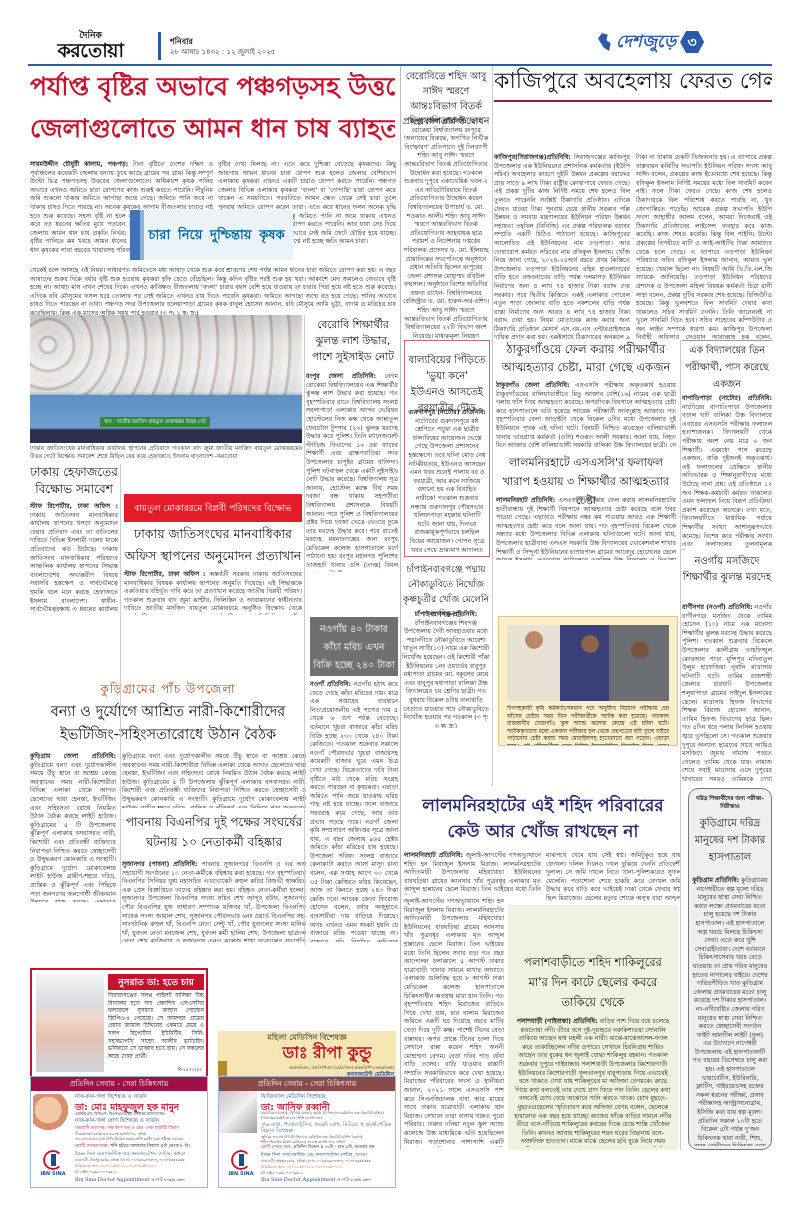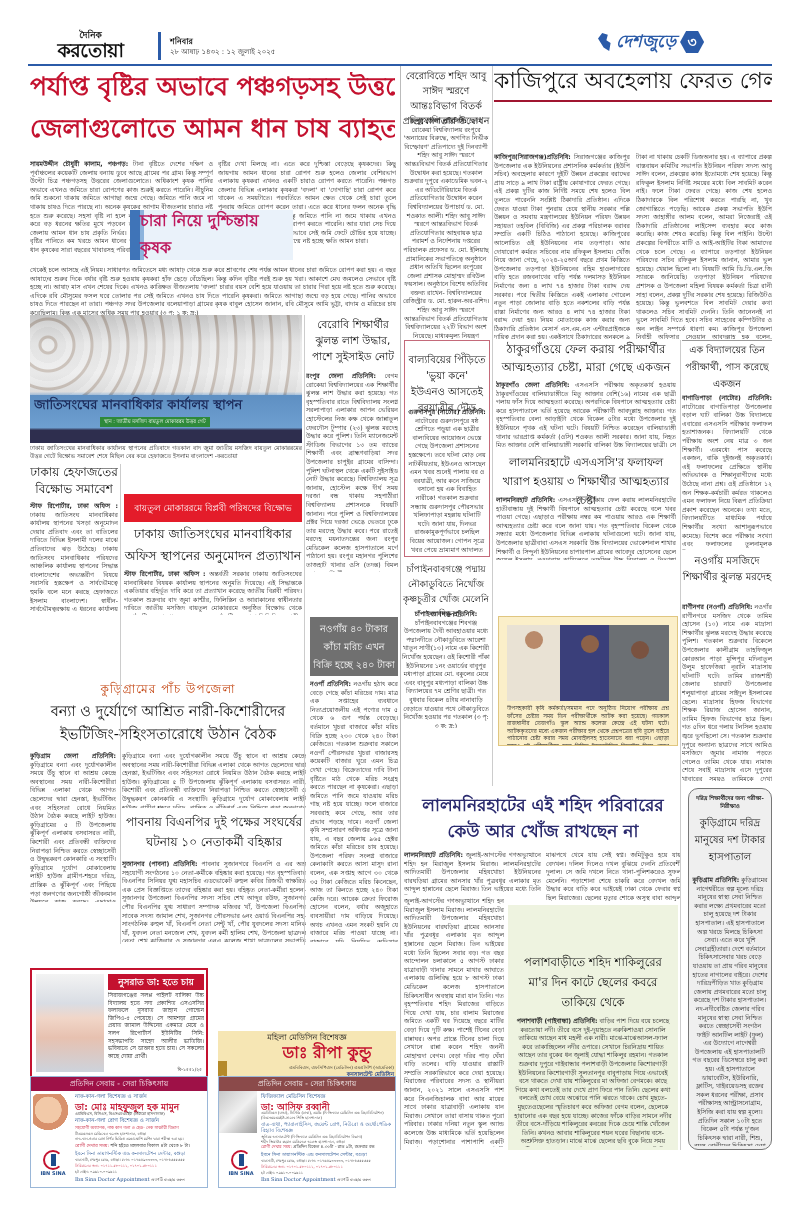--- a/index.html
+++ b/index.html
@@ -39,31 +39,30 @@
 <div class="abs hl red" style="left:30px;top:114px;width:365px;font-size:25px;font-weight:bold;line-height:30px;white-space:nowrap;overflow:hidden;">জেলাগুলোতে আমন ধান চাষ ব্যাহত</div>
 
 <div class="abs body-txt" style="left:30px;top:160px;width:183px;height:157px;">
   <b>সায়মউদ্দীন চৌধুরী কালাম, পঞ্চগড়:</b>
   <span>টানা বৃষ্টিতে দেশের দক্ষিণ ও পূর্বাঞ্চলের কয়েকটি জেলায় বন্যায় ডুবে আছে গ্রামের পর গ্রাম। কিন্তু সম্পূর্ণ উল্টো চিত্র পঞ্চগড়সহ উত্তরের জেলাগুলোতে। অধিকাংশ কৃষক পানির অভাবে এখনও জমিতে চারা রোপণের কাজ শুরুই করতে পারেনি। নীচুনিম জমি শুকনো থাকায় জমিতে আগাছা জন্মে গেছে। জমিতে পানি জমে না থাকায় চাষও দিতে পারছে না। অনেক কৃষকের আগাম বীজতলার চারাও নষ্ট হতে শুরু করেছে। সহসা বৃষ্টি না হলে কৃষকের দুশ্চিন্তা বেড়ে যাবে। এতে করে বড় ধরনের ক্ষতির মুখে পড়বেন তারা। পঞ্চগড়সহ উত্তরের অনেক জেলায় আমন ধান চাষ প্রকৃতি নির্ভর। কোন ধরনের সেচ না দিয়ে বর্ষার বৃষ্টির পানিতে কম খরচে আমন ধানের আবাদ করেন কৃষকরা। এই আমন ধান কৃষকের সারা বছরের খাবারসহ পরিবারের খরচের যোগান দেয়।</span>
 </div>
 <div class="abs body-txt" style="left:218px;top:160px;width:178px;height:157px;">
   <span>বৃষ্টির দেখা মিলছে না। এতে করে দুশ্চিন্তা বেড়েছে কৃষকদের। কিছু জায়গায় আমন ধানের চারা রোপণ শুরু হলেও জেলার বেশিরভাগ এলাকায় কৃষকরা এখনও একটি চারাও রোপণ করতে পারেনি। পঞ্চগড় জেলার বিভিন্ন এলাকার কৃষকরা 'বদলা' বা 'দোগাছি' চারা রোপণ করে থাকেন এ সময়টাতে। পরবর্তিতে আমন ক্ষেত থেকে সেই চারা তুলে পুনরায় জমিতে রোপণ করেন তারা। এতে করে ধানের ফলন অনেক বৃদ্ধি পায়। কোন চিটা হয় না। কিন্তু জমিতে পানি না জমে থাকায় এখনও অধিকাংশ কৃষক 'বদলা' চারা রোপণ করতে পারেনি। আর যারা সেচ দিয়ে চারা রোপণ করেছেন, বৃষ্টির অভাবে সেই জমি ফেটে চৌচির হয়ে যাচ্ছে। মাটি শুকনো থাকায় আগাছা জন্মে নষ্ট হচ্ছে ক্ষতি আমন চারা।</span>
 </div>
 <div class="abs" style="left:130px;top:210px;width:163px;height:50px;background:#eaf2fa;border-left:10px solid #3f74b8;display:flex;align-items:center;justify-content:center;box-shadow:inset 4px 0 0 #8cb3dc;">
-  <span style="font-size:16px;color:#be185d;font-weight:bold;">চারা নিয়ে দুশ্চিন্তায় কৃষক</span>
+  <span style="font-size:13px;color:#0369a1;font-weight:bold;font-family:Liberation Mono, monospace;">চারা নিয়ে দুশ্চিন্তায় কৃষক</span>
 </div>
 <div class="abs body-txt" style="left:30px;top:266px;width:366px;height:51px;">
   <span>থেকেই চলে আসছে এই নিয়ম। সাধারণত জমিতেসে মধ্য আষাঢ় থেকে শুরু করে শ্রাবণের শেষ পর্যন্ত আমন ধানের চারা জমিতে রোপণ করা হয়। এ বছর আষাঢ়ের শুরুর দিকে বর্ষার বৃষ্টি শুরু হওয়ায় কৃষকরা হাঁফ ছেড়ে বেঁচেছিল। কিন্তু কদিন বৃষ্টির পরই শুরু হয় খরা। আকাশে মেঘ জমলেও সেভাবে বৃষ্টি হচ্ছে না। আষাঢ় মাস এখন শেষের দিকে। এখনও কাঙ্ক্ষিত</span>
   <span>বীজতলায় 'বদলা' চারার বয়স বেশি হয়ে যাওয়ায় তা চারার গিরা হয়ে নষ্ট হতে শুরু করেছে। এদিকে রবি মৌসুমের ফসল ঘরে তোলার পর সেই জমিতে এখনও চাষ দিতে পারেনি কৃষকরা। জমিতে আগাছা জন্মে বড় হয়ে গেছে। পানির অভাবে চাষও দিতে পারছেন না তারা। পঞ্চগড় সদর উপজেলার বলেয়াপাড়া গ্রামের কৃষক বাবুল হোসেন জানান, রবি মৌসুমে আমি ভুট্টা, বাদাম ও মরিচের চাষ করেছিলাম। কিন্তু এক মাসের অধিক সময় পার হওয়ার</span>
   <span class="endref">(৩ পৃ: ১ ক: দ্র:)</span>
 </div>
 
 <div class="abs" style="left:30px;top:315px;width:272px;height:128px;background:linear-gradient(180deg,#9a9a9a 0%,#ddd 22%,#e9e9e9 45%,#cfcfcf 60%,#5e8fc2 62%,#6e9fd0 88%,#2e2e4e 90%,#2e2e4e 100%);overflow:hidden;">
   <div class="abs" style="left:0;top:0;width:272px;height:80px;background:repeating-radial-gradient(circle at 18px 30px,#f4f4f4 0 6px,#b7a79a 7px 9px,#e8e8e8 10px 18px);opacity:.55;"></div>
-  <div class="abs" style="left:4px;top:80px;width:268px;font-size:13px;font-weight:bold;color:#1c2c5c;white-space:nowrap;overflow:hidden;">জাতিসংঘের মানবাধিকার কার্যালয় স্থাপন</div>
   <div class="abs" style="left:70px;top:102px;background:#2e8a3a;color:#fff;font-size:5px;padding:1px 4px;white-space:nowrap;">স্থান : জাতীয় মসজিদ বায়তুল মোকাররম উত্তর গেট</div>
 </div>
 <div class="abs body-txt" style="left:30px;top:444px;width:272px;height:17px;font-size:5.8px;line-height:8px;">ঢাকায় জাতিসংঘের মানবাধিকার কার্যালয় স্থাপনের প্রতিবাদে গতকাল বাদ জুমা জাতীয় মসজিদ বায়তুল মোকাররমের উত্তর গেটে বিক্ষোভ সমাবেশ শেষে মিছিল বের করে হেফাজতে ইসলাম বাংলাদেশ -করতোয়া</div>
 
 <div class="abs hl" style="left:306px;top:316px;width:94px;font-size:10.5px;line-height:16px;">বেরোবি শিক্ষার্থীর ঝুলন্ত লাশ উদ্ধার, পাশে সুইসাইড নোট</div>
 <div class="abs body-txt" style="left:306px;top:372px;width:92px;height:200px;">
   <b>রংপুর জেলা প্রতিনিধি:</b>
   <span>বেগম রোকেয়া বিশ্ববিদ্যালয়ের এক শিক্ষার্থীর ঝুলন্ত লাশ উদ্ধার করা হয়েছে। গত বৃহস্পতিবার রাতে বিশ্ববিদ্যালয় সংলগ্ন সরলাপাড়া এলাকার আপন ভেরিয়ন হোস্টেলের নিজ কক্ষ থেকে জান্নাতুল ফেরদৌস টুম্পার (২৩) ঝুলন্ত মরদেহ উদ্ধার করে পুলিশ। তিনি ম্যানেজমেন্ট স্টাডিজ বিভাগের ১৩ তম ব্যাচের শিক্ষার্থী এবং ব্রাহ্মণবাড়িয়া সদর উপজেলার চাপুইর গ্রামের বাসিন্দা। পুলিশ ঘটনাস্থল থেকে একটি সুইসাইড নোট উদ্ধার করেছে। বিশ্ববিদ্যালয় সূত্র জানায়, হোস্টেল কক্ষে দীর্ঘ সময় দরজা বন্ধ থাকায় সহপাঠীরা বিশ্ববিদ্যালয় প্রশাসনকে বিষয়টি জানান। পরে পুলিশ ও বিশ্ববিদ্যালয়ের প্রক্টর গিয়ে দরজা ভেঙে ভেতরে ঢুকে তার মরদেহ উদ্ধার করে। পরে রাতেই মরদেহ ময়নাতদন্তের জন্য রংপুর মেডিকেল কলেজ হাসপাতালে মর্গে পাঠানো হয়। রংপুর মহানগর পুলিশের তাজহাট থানার ওসি (তদন্ত) বিমল কুমার চ্যাটার্জী বলেন, ময়নাতদন্তের পর মরদেহ পরিবারের কাছে হস্তান্তর করা হয়েছে। একটি সুইসাইড নোট উদ্ধার করা হয়েছে। পরিবারের পক্ষ থেকে অভিযোগ বা মামলা দায়ের করা হয়নি।</span>
 </div>
 

